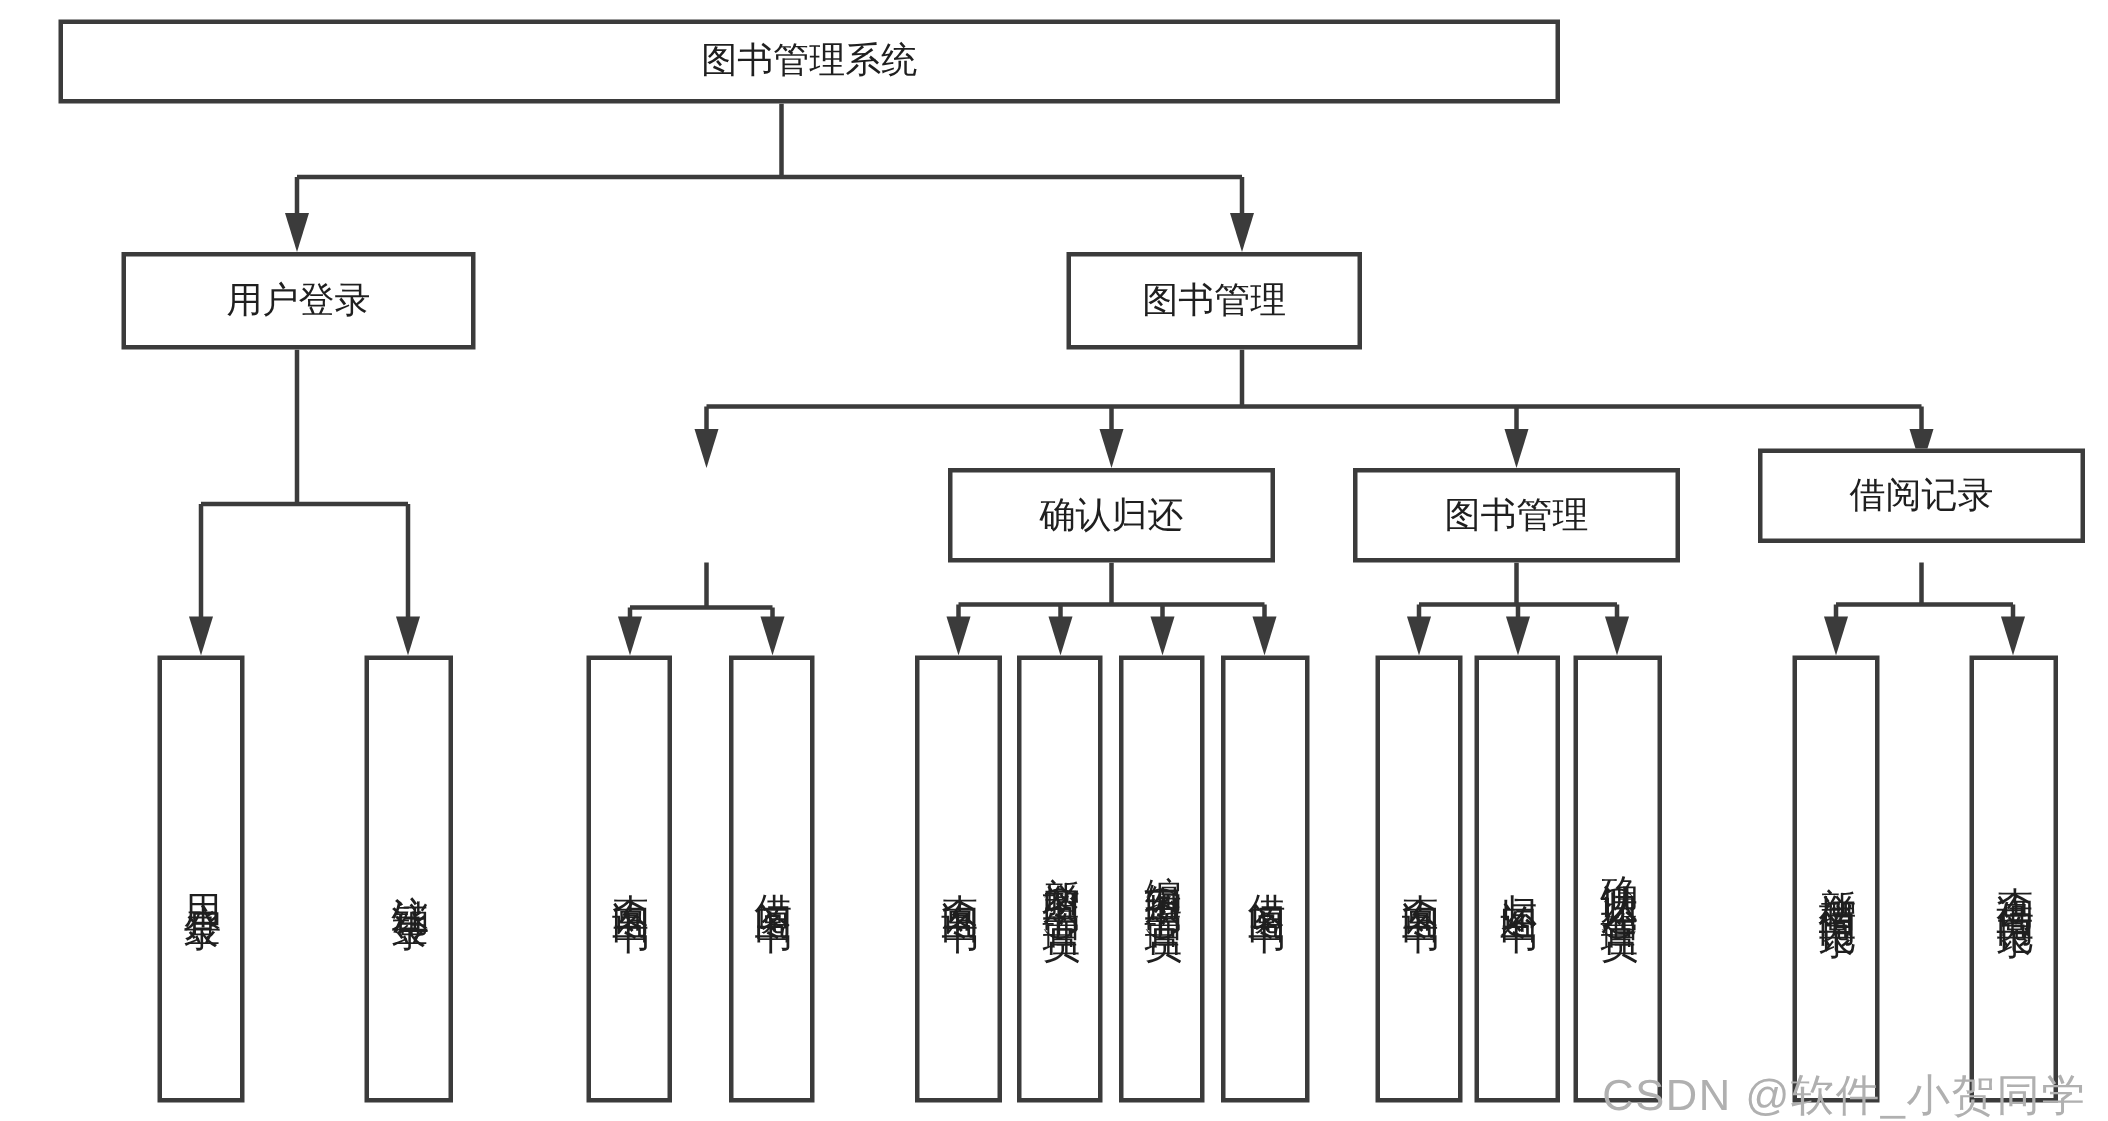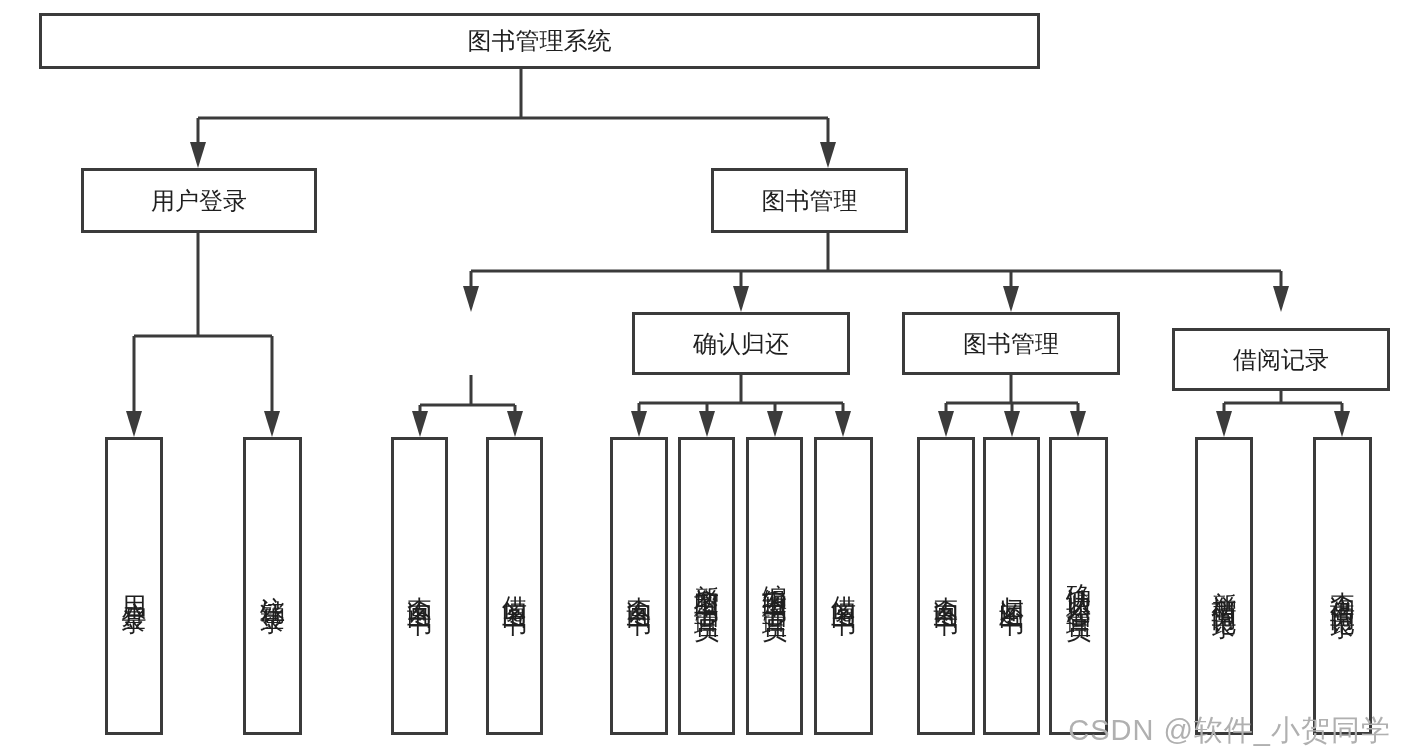--- a/index.html
+++ b/index.html
@@ -102,21 +102,21 @@
     </g>
   </svg>
 
   <div class="node" style="left:39px;top:13px;width:1001px;height:56px">图书管理系统</div>
 
   <div class="node" style="left:81px;top:168px;width:236px;height:65px">用户登录</div>
   <div class="node" style="left:711px;top:168px;width:197px;height:65px">图书管理</div>
 
   <div class="node" style="left:632px;top:312px;width:218px;height:63px">确认归还</div>
   <div class="node" style="left:902px;top:312px;width:218px;height:63px">图书管理</div>
-  <div class="node" style="left:1172px;top:328px;width:218px;height:63px">借阅记录</div>
+  <div class="node" style="left:1172px;top:299px;width:218px;height:63px">借阅记录</div>
 
   <div class="node v" style="left:105px;top:437px;width:58px;height:298px">用户登录</div>
   <div class="node v" style="left:243px;top:437px;width:59px;height:298px">注销登录</div>
 
   <div class="node v" style="left:391px;top:437px;width:57px;height:298px">查询图书</div>
   <div class="node v" style="left:486px;top:437px;width:57px;height:298px">借阅图书</div>
 
   <div class="node v" style="left:610px;top:437px;width:58px;height:298px">查询图书</div>
   <div class="node v" style="left:678px;top:437px;width:57px;height:298px">新增图书（管理员）</div>
   <div class="node v" style="left:746px;top:437px;width:57px;height:298px">编辑图书（管理员）</div>

